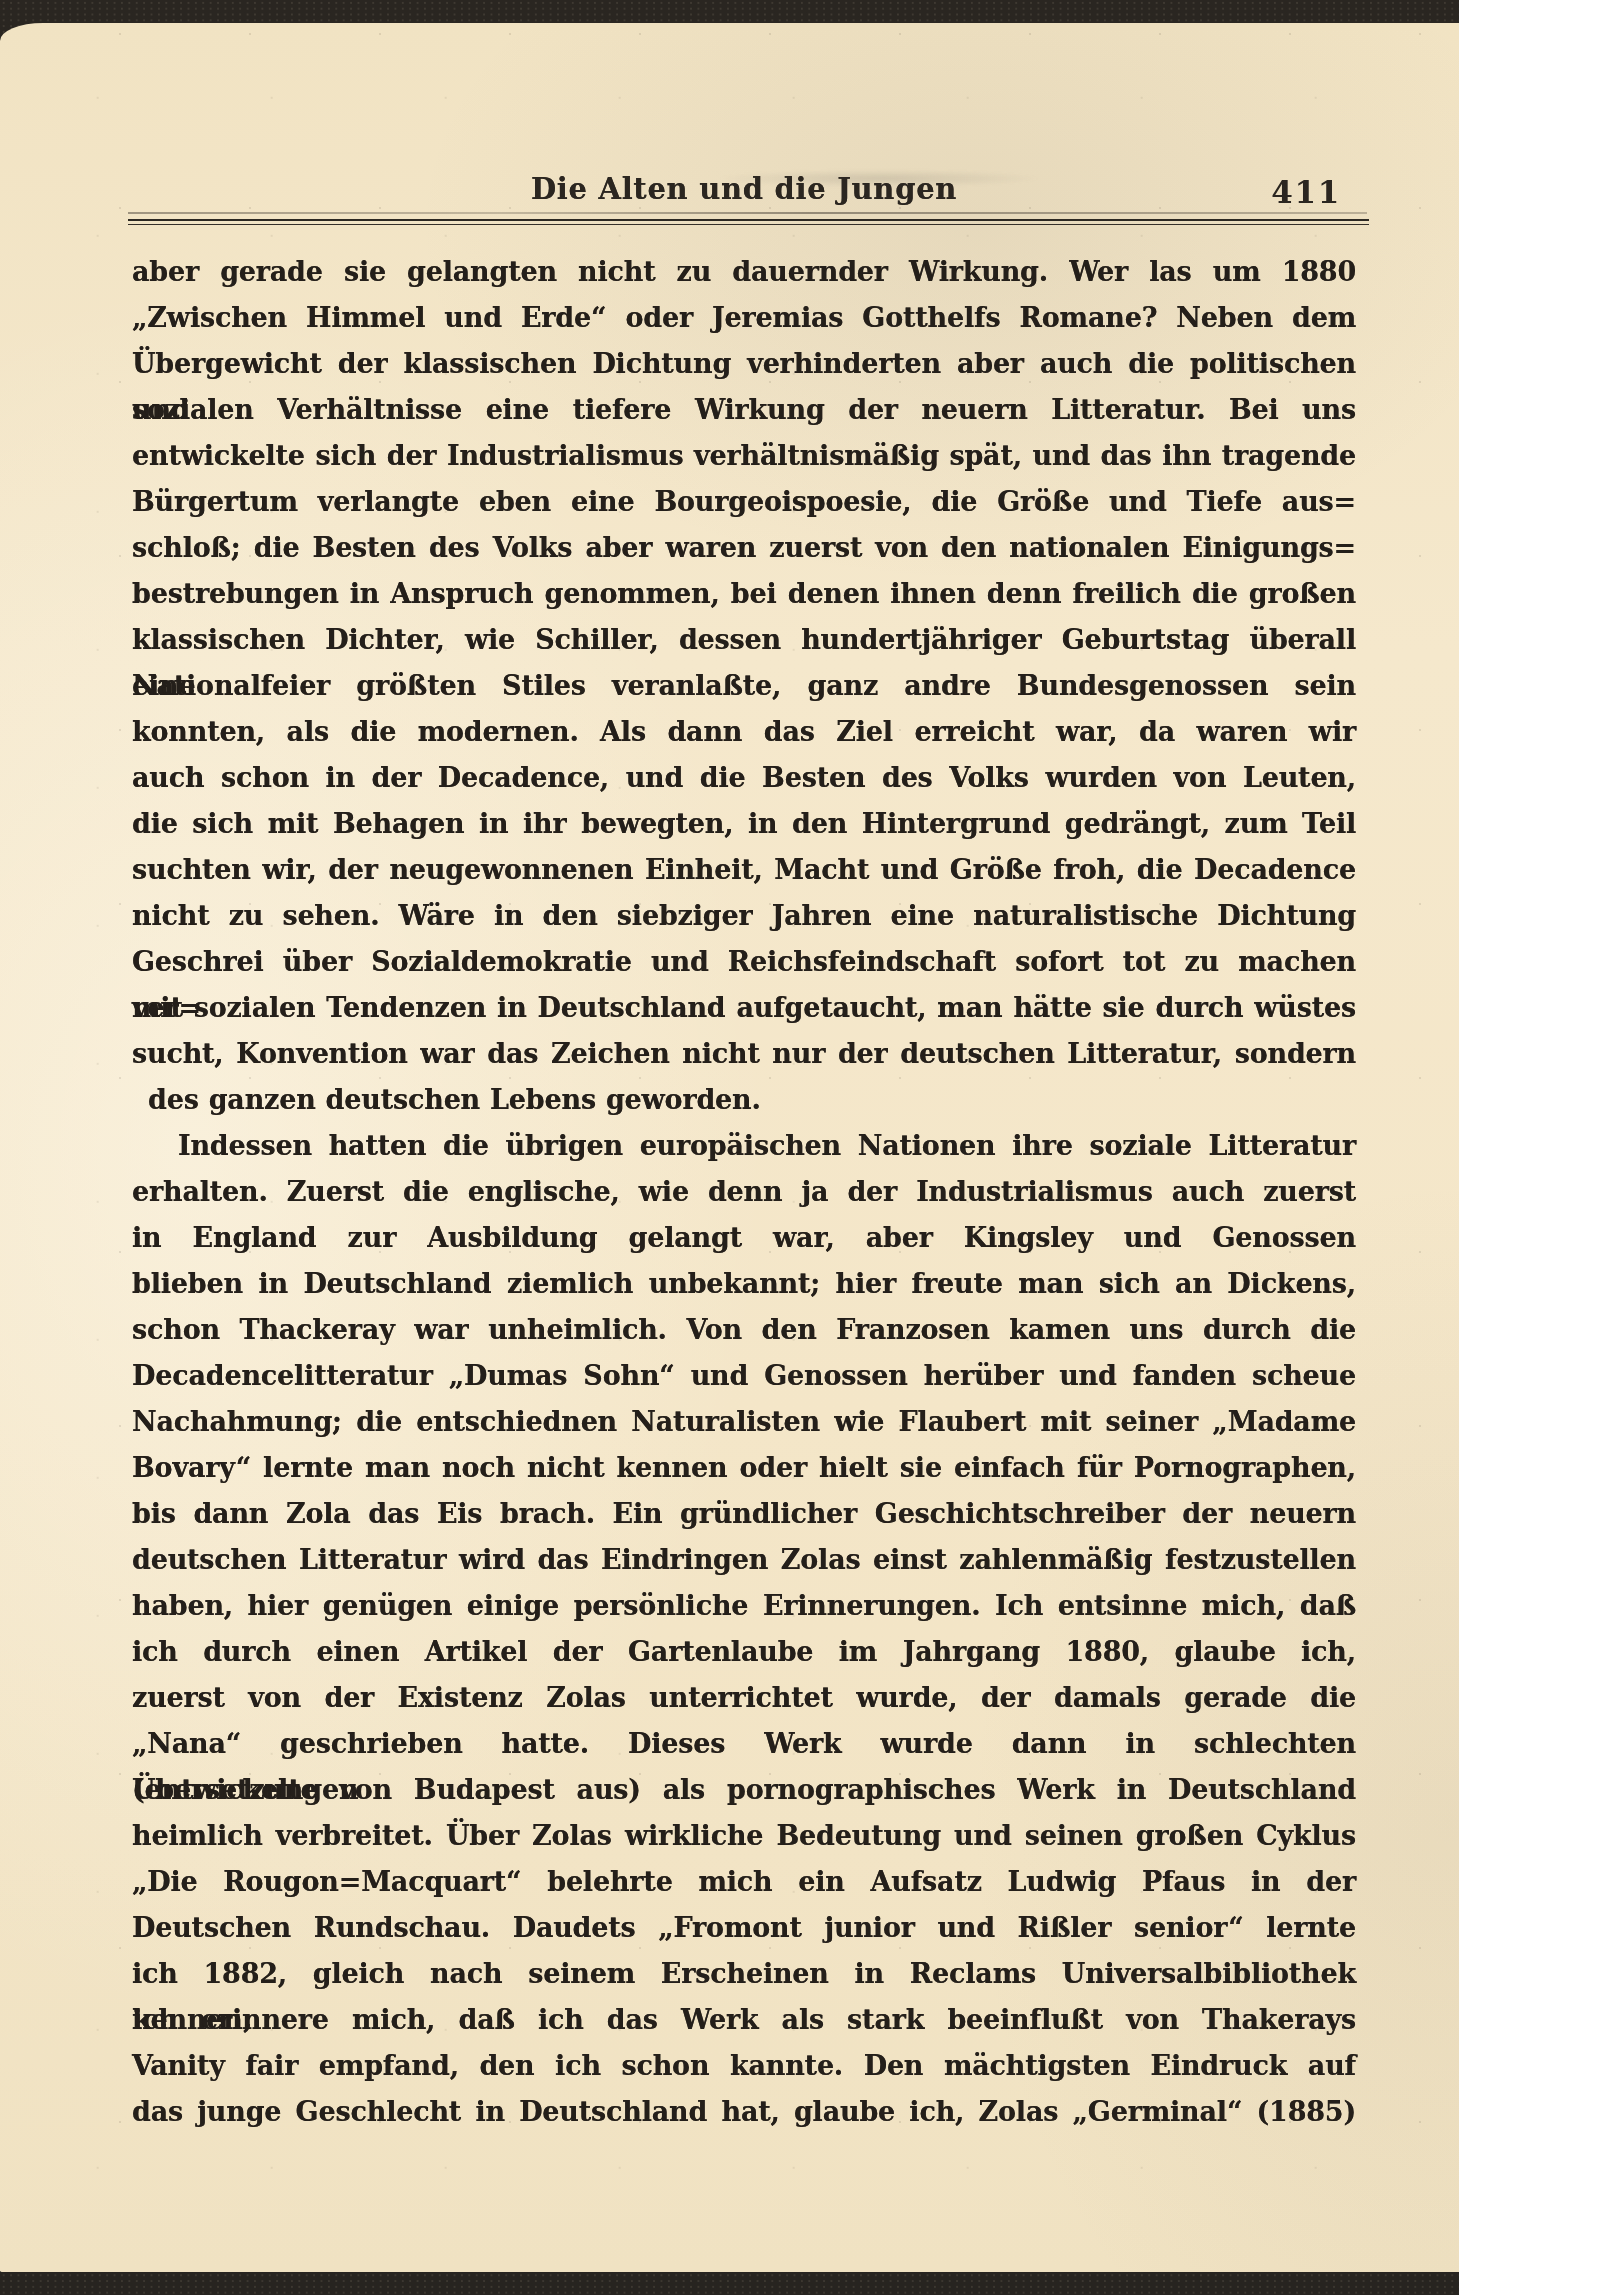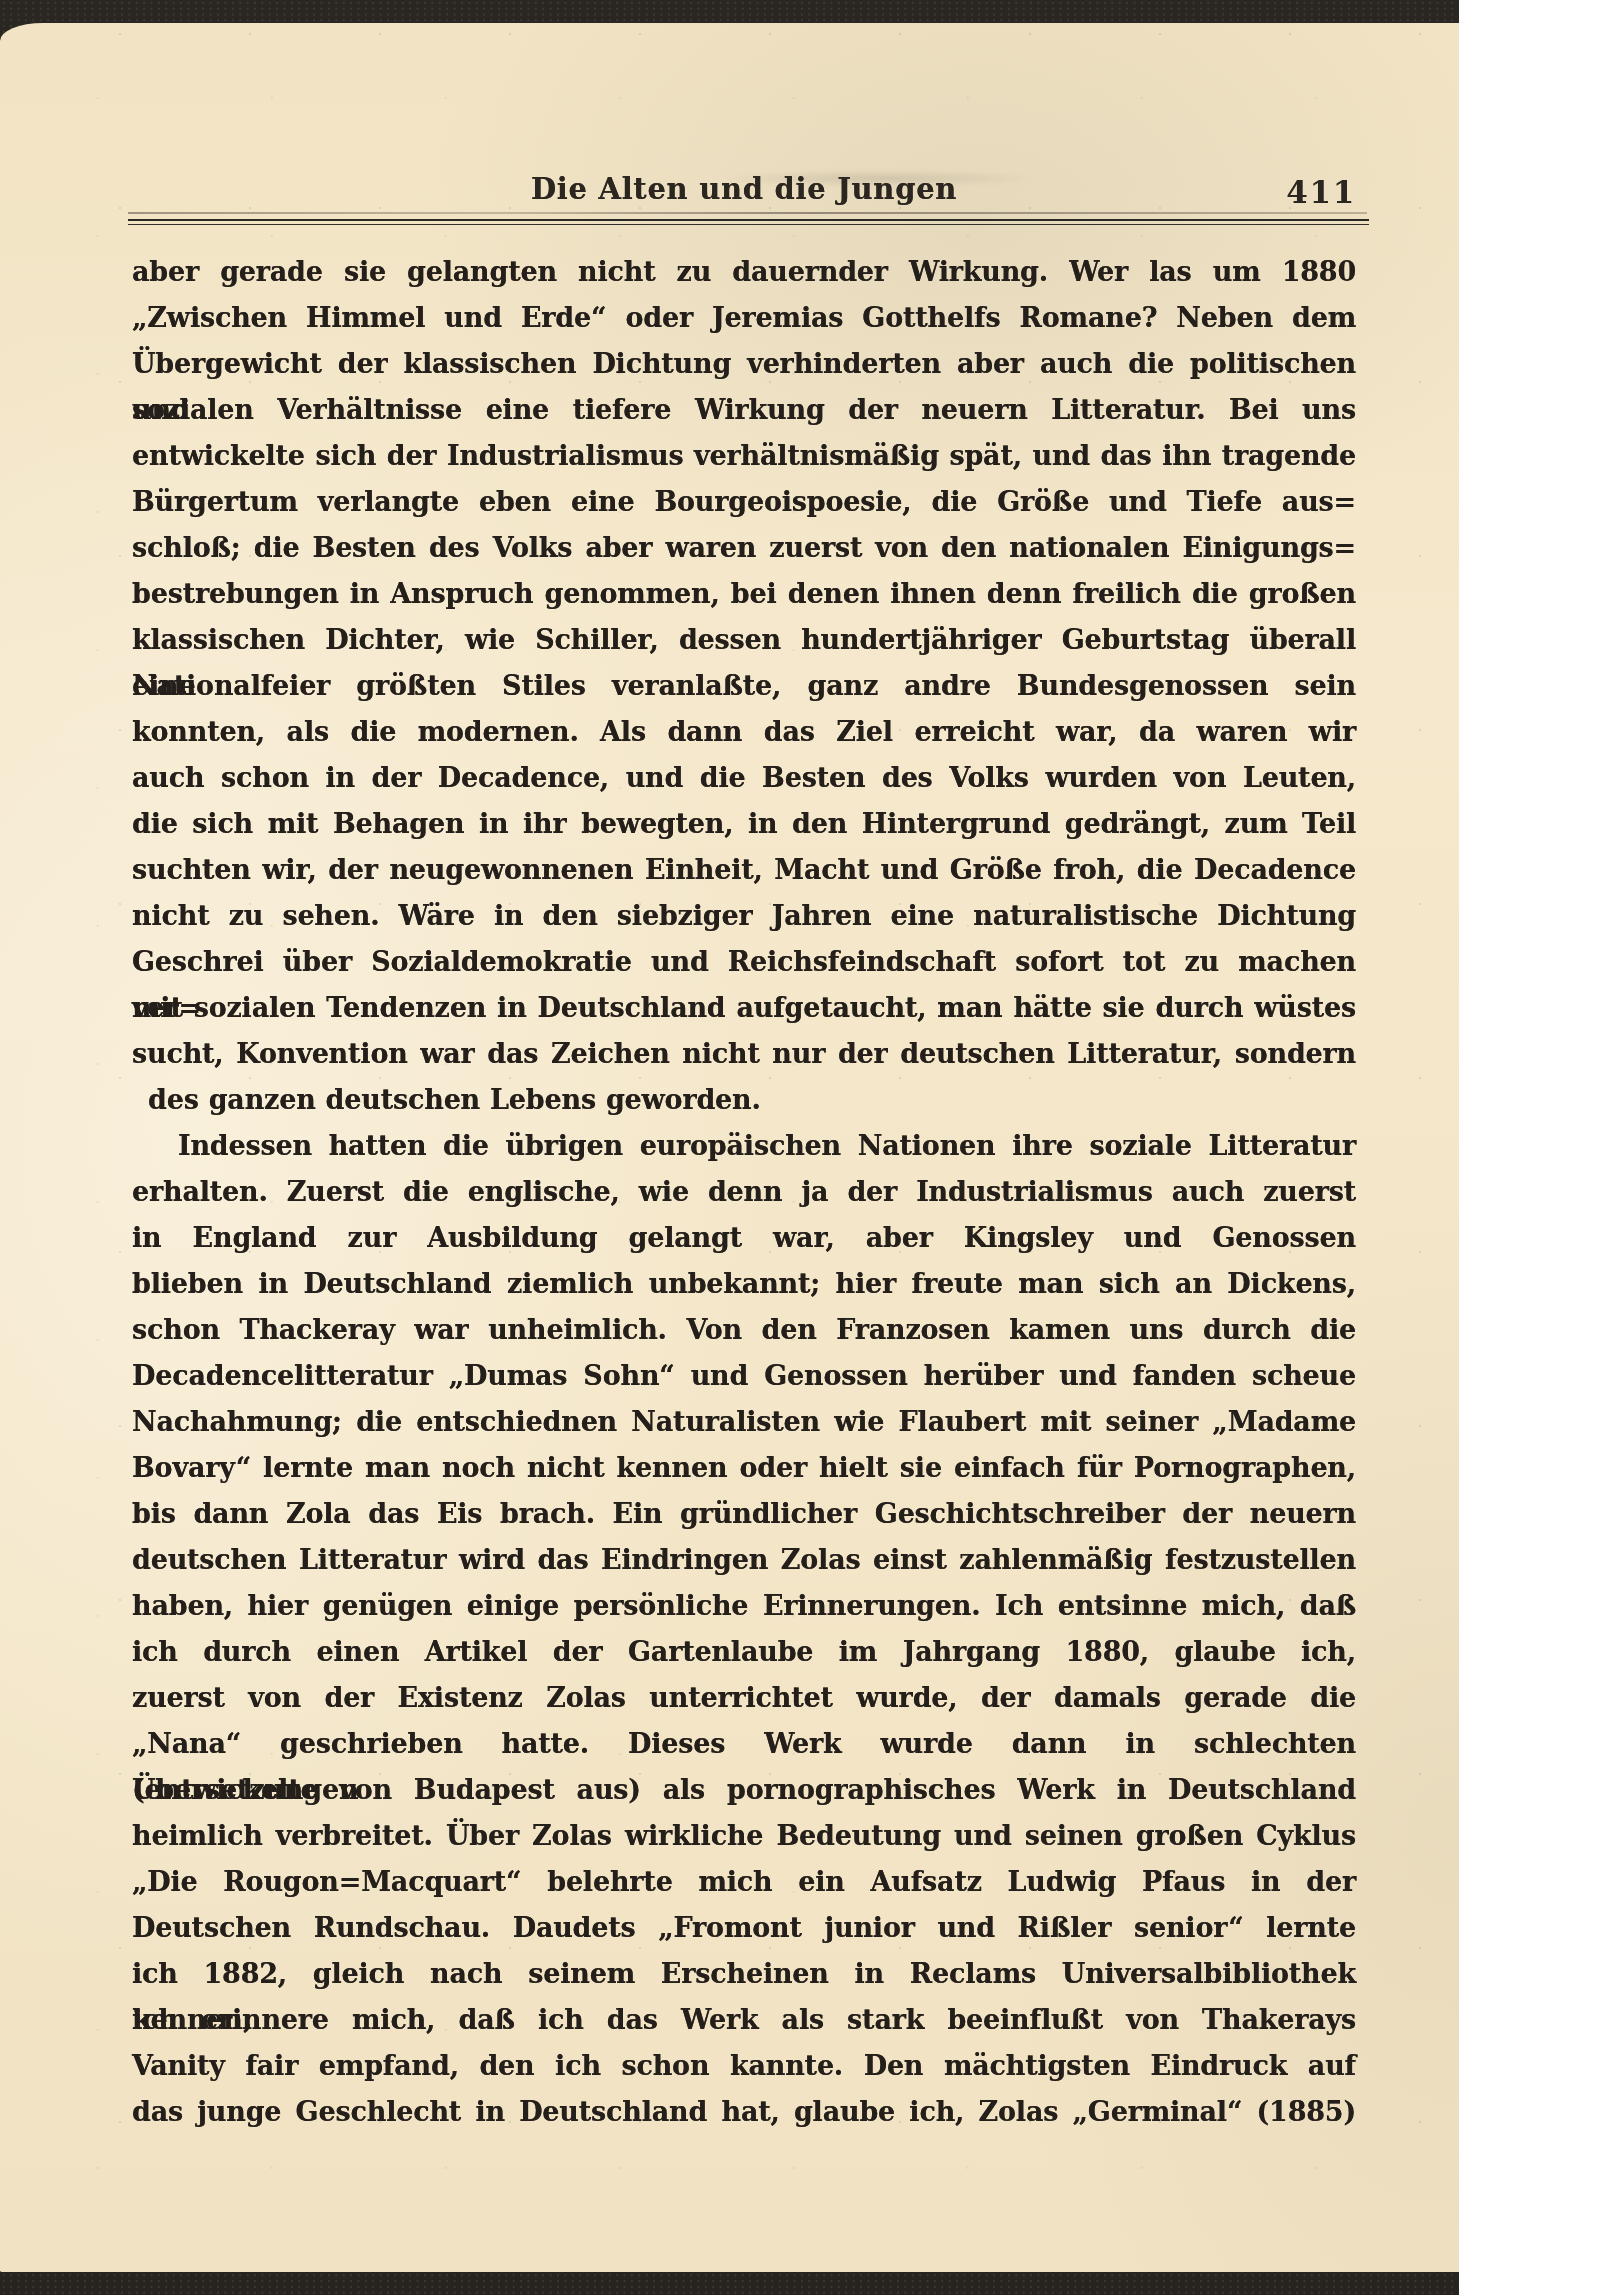--- a/index.html
+++ b/index.html
@@ -47,21 +47,21 @@
     font-size: 29px;
     letter-spacing: 0.7px;
     color: #2b2620;
   }
   .header-title {
     position: absolute; left: 0; right: 0;
     text-align: center;
     text-shadow: 0 0 0.6px rgba(40,33,26,0.8);
   }
   .page-number {
-    position: absolute; right: 0; top: 1.7px;
+    position: absolute; right: 15px; top: 1.7px;
     text-align: left;
     font-size: 31px;
     letter-spacing: 1.7px;
   }
   .rule-thin {
     position: absolute;
     left: 128px; top: 189px;
     width: 1239px; height: 1.7px;
     background: linear-gradient(90deg, rgba(90,82,70,0.55), rgba(90,82,70,0.30) 30%, rgba(90,82,70,0.6) 55%, rgba(90,82,70,0.35));
   }

